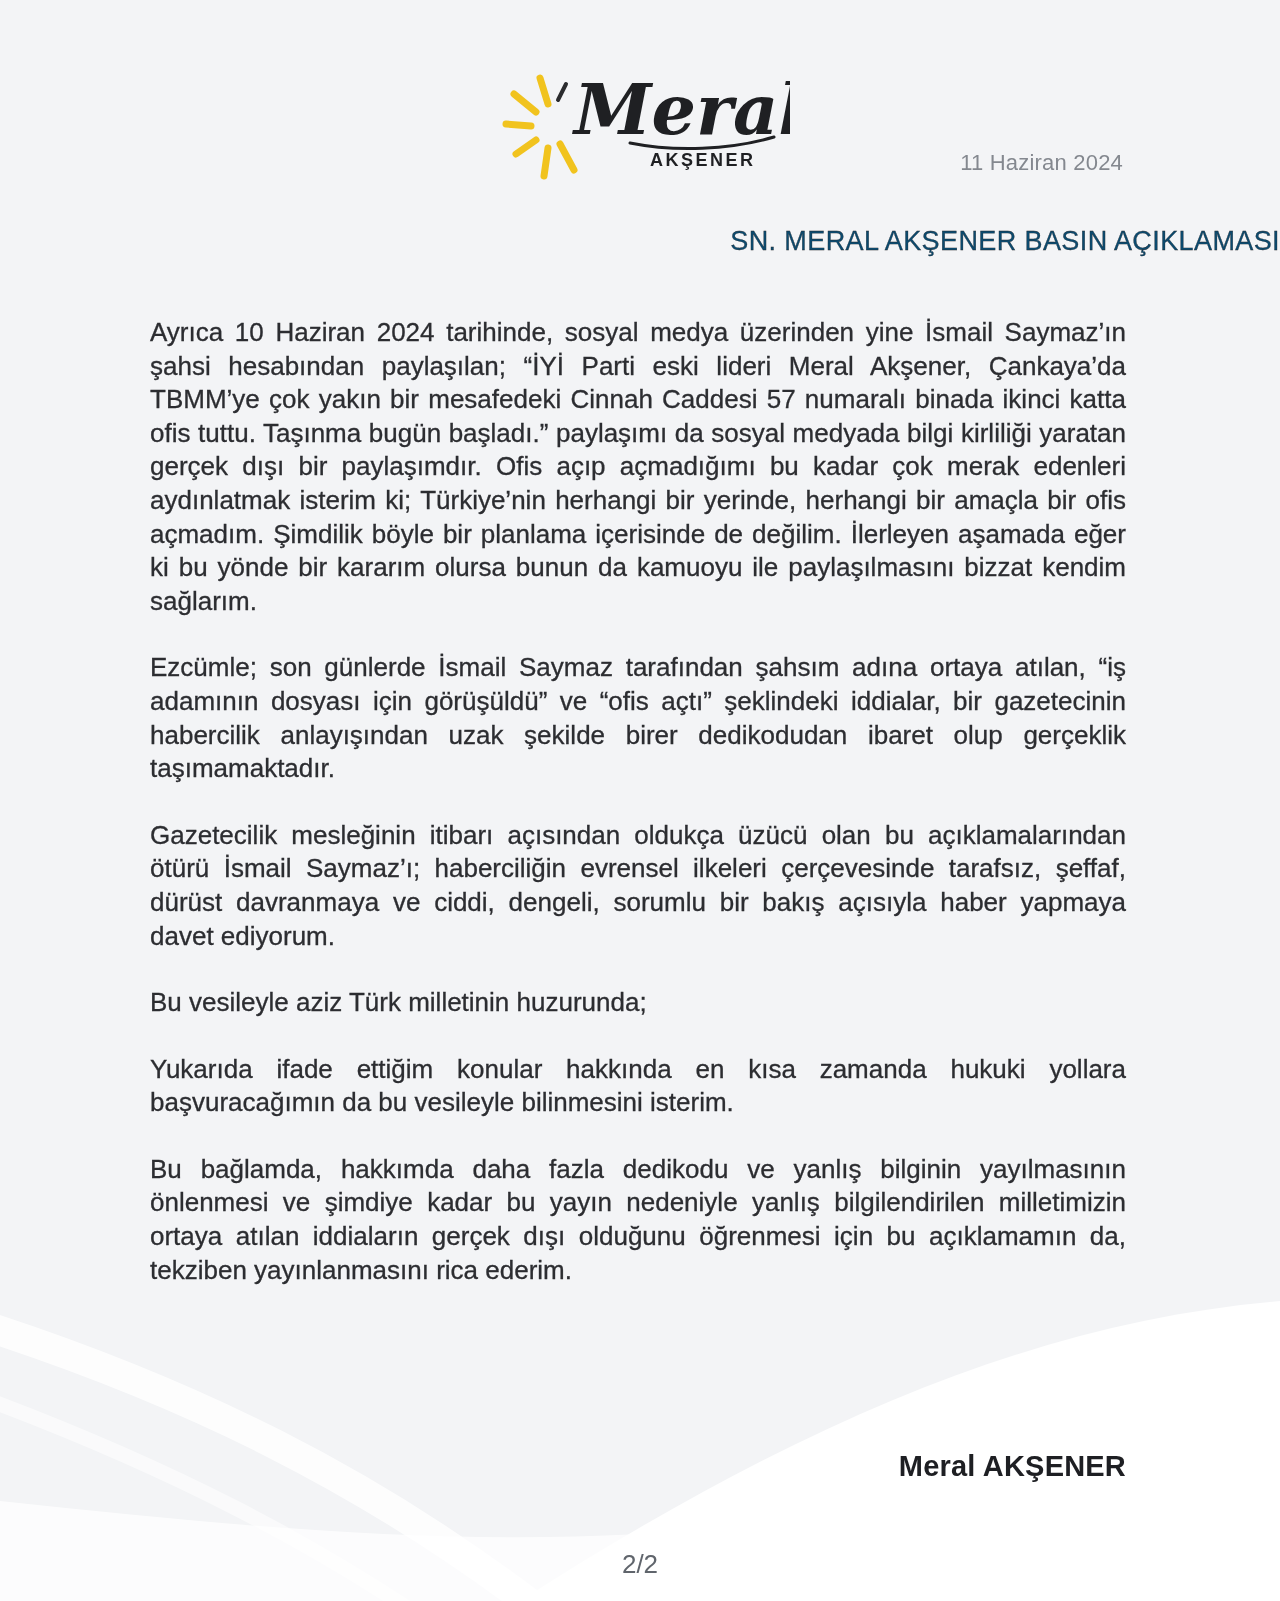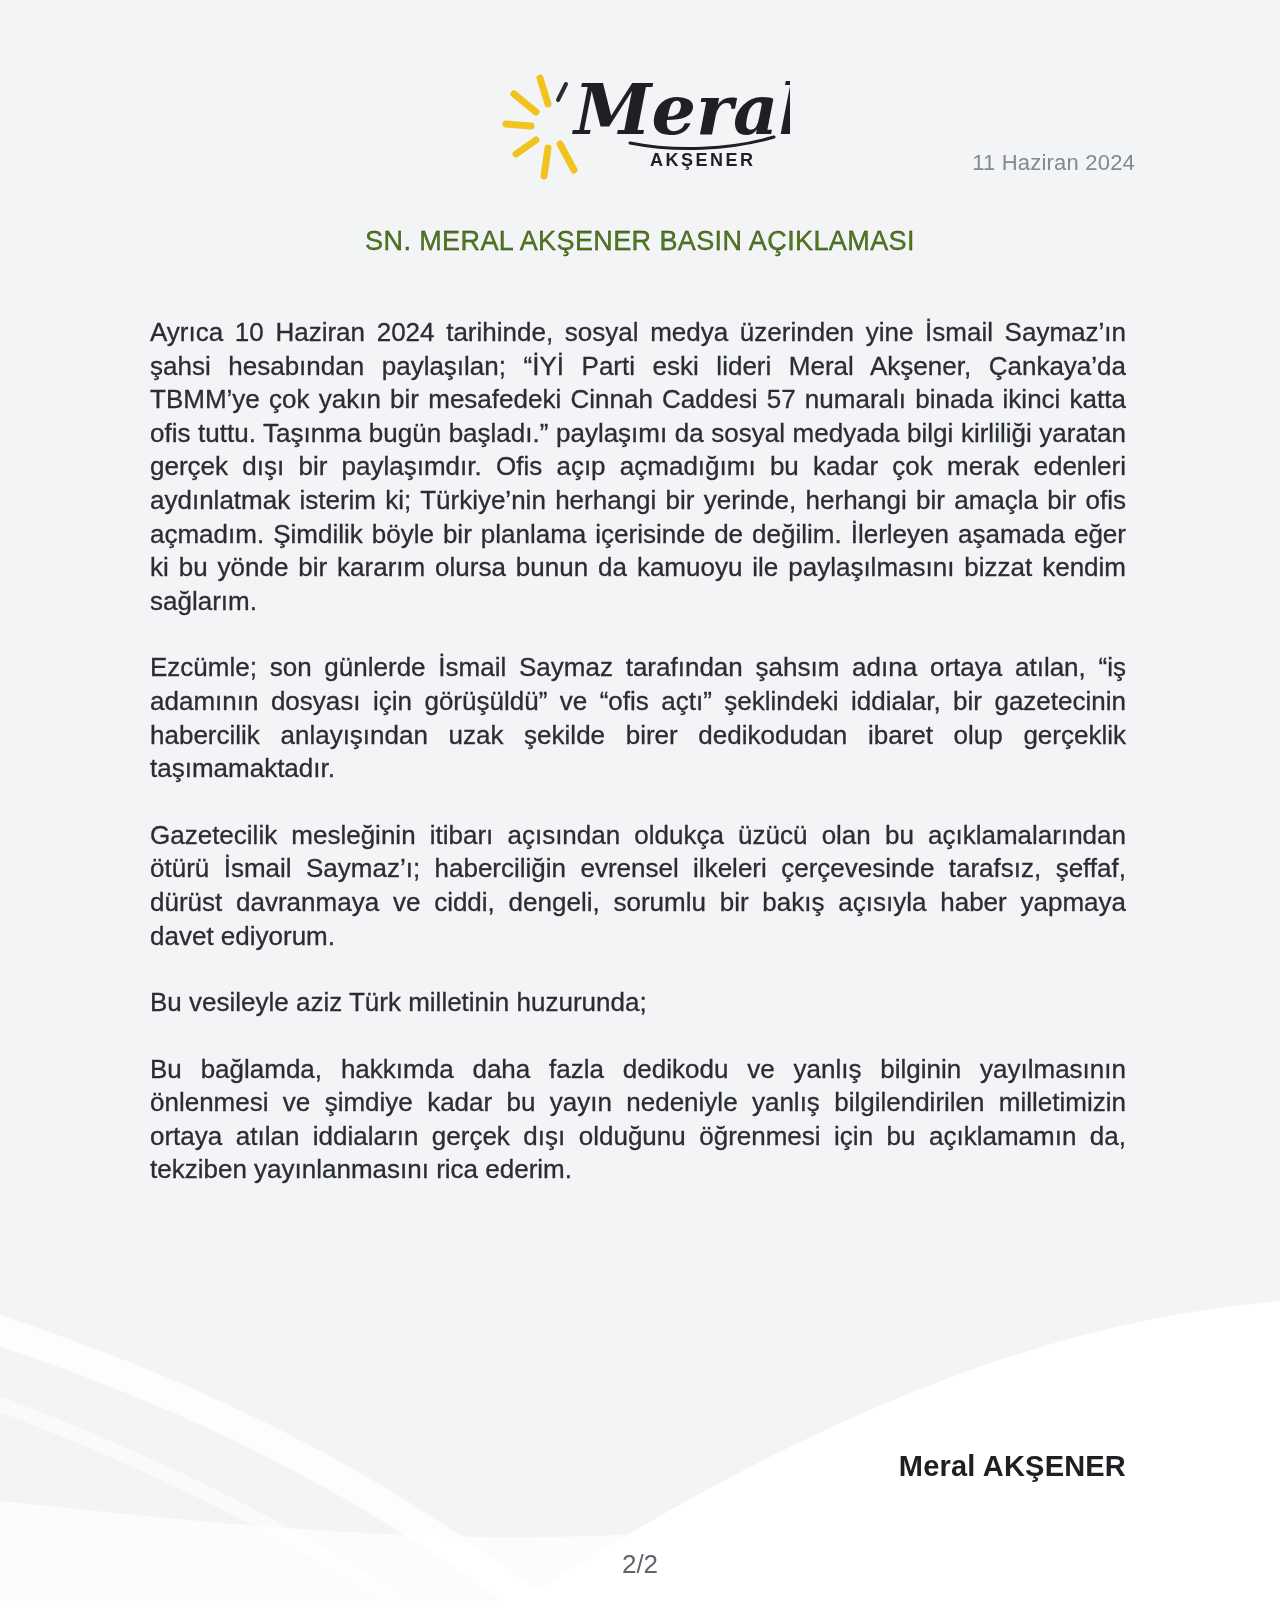--- a/index.html
+++ b/index.html
@@ -9,27 +9,27 @@
     background:#f3f4f6;
     font-family:"Liberation Sans", sans-serif;
     overflow:hidden;
   }
   .waves{position:absolute;left:0;bottom:0;width:1280px;height:420px;z-index:0;}
   .content-layer{position:absolute;inset:0;z-index:1;}
 
   .logo{position:absolute;top:44px;left:50%;transform:translateX(-50%);width:300px;height:136px;}
 
   .date{
-    position:absolute;top:150px;right:145px;
+    position:absolute;top:150px;right:157px;
     font-size:22px;color:#84888f;letter-spacing:.2px;
   }
   .title{
     position:absolute;top:226px;left:0;right:0;
-    text-align:center;
-    font-size:27px;font-weight:500;color:#4d7c0f;
+    text-align:right;
+    font-size:27px;font-weight:500;color:#0c4a6e;
     letter-spacing:.4px;
     -webkit-text-stroke:.3px #27282c;
   }
   .body{
     position:absolute;top:316px;left:150px;width:980px;
   }
   .body p{
     margin:0 4px 33px 0;
     font-size:26px;line-height:33.6px;
     text-align:justify;
@@ -85,20 +85,21 @@
 
     <div class="date">11 Haziran 2024</div>
 
     <div class="title">SN. MERAL AKŞENER BASIN AÇIKLAMASI</div>
 
     <div class="body">
       <p>Ayrıca 10 Haziran 2024 tarihinde, sosyal medya üzerinden yine İsmail Saymaz’ın şahsi hesabından paylaşılan; “İYİ Parti eski lideri Meral Akşener, Çankaya’da TBMM’ye çok yakın bir mesafedeki Cinnah Caddesi 57 numaralı binada ikinci katta ofis tuttu. Taşınma bugün başladı.” paylaşımı da sosyal medyada bilgi kirliliği yaratan gerçek dışı bir paylaşımdır. Ofis açıp açmadığımı bu kadar çok merak edenleri aydınlatmak isterim ki; Türkiye’nin herhangi bir yerinde, herhangi bir amaçla bir ofis açmadım. Şimdilik böyle bir planlama içerisinde de değilim. İlerleyen aşamada eğer ki bu yönde bir kararım olursa bunun da kamuoyu ile paylaşılmasını bizzat kendim sağlarım.</p>
       <p>Ezcümle; son günlerde İsmail Saymaz tarafından şahsım adına ortaya atılan, “iş adamının dosyası için görüşüldü” ve “ofis açtı” şeklindeki iddialar, bir gazetecinin habercilik anlayışından uzak şekilde birer dedikodudan ibaret olup gerçeklik taşımamaktadır.</p>
       <p>Gazetecilik mesleğinin itibarı açısından oldukça üzücü olan bu açıklamalarından ötürü İsmail Saymaz’ı; haberciliğin evrensel ilkeleri çerçevesinde tarafsız, şeffaf, dürüst davranmaya ve ciddi, dengeli, sorumlu bir bakış açısıyla haber yapmaya davet ediyorum.</p>
       <p>Bu vesileyle aziz Türk milletinin huzurunda;</p>
+      <p>Yukarıda ifade ettiğim konular hakkında en kısa zamanda hukuki yollara başvuracağımın da bu vesileyle bilinmesini isterim.</p>
       <p>Bu bağlamda, hakkımda daha fazla dedikodu ve yanlış bilginin yayılmasının önlenmesi ve şimdiye kadar bu yayın nedeniyle yanlış bilgilendirilen milletimizin ortaya atılan iddiaların gerçek dışı olduğunu öğrenmesi için bu açıklamamın da, tekziben yayınlanmasını rica ederim.</p>
     </div>
 
     <div class="signature">Meral AKŞENER</div>
 
     <div class="page-number">2/2</div>
 
   </div>
 </div>
 

